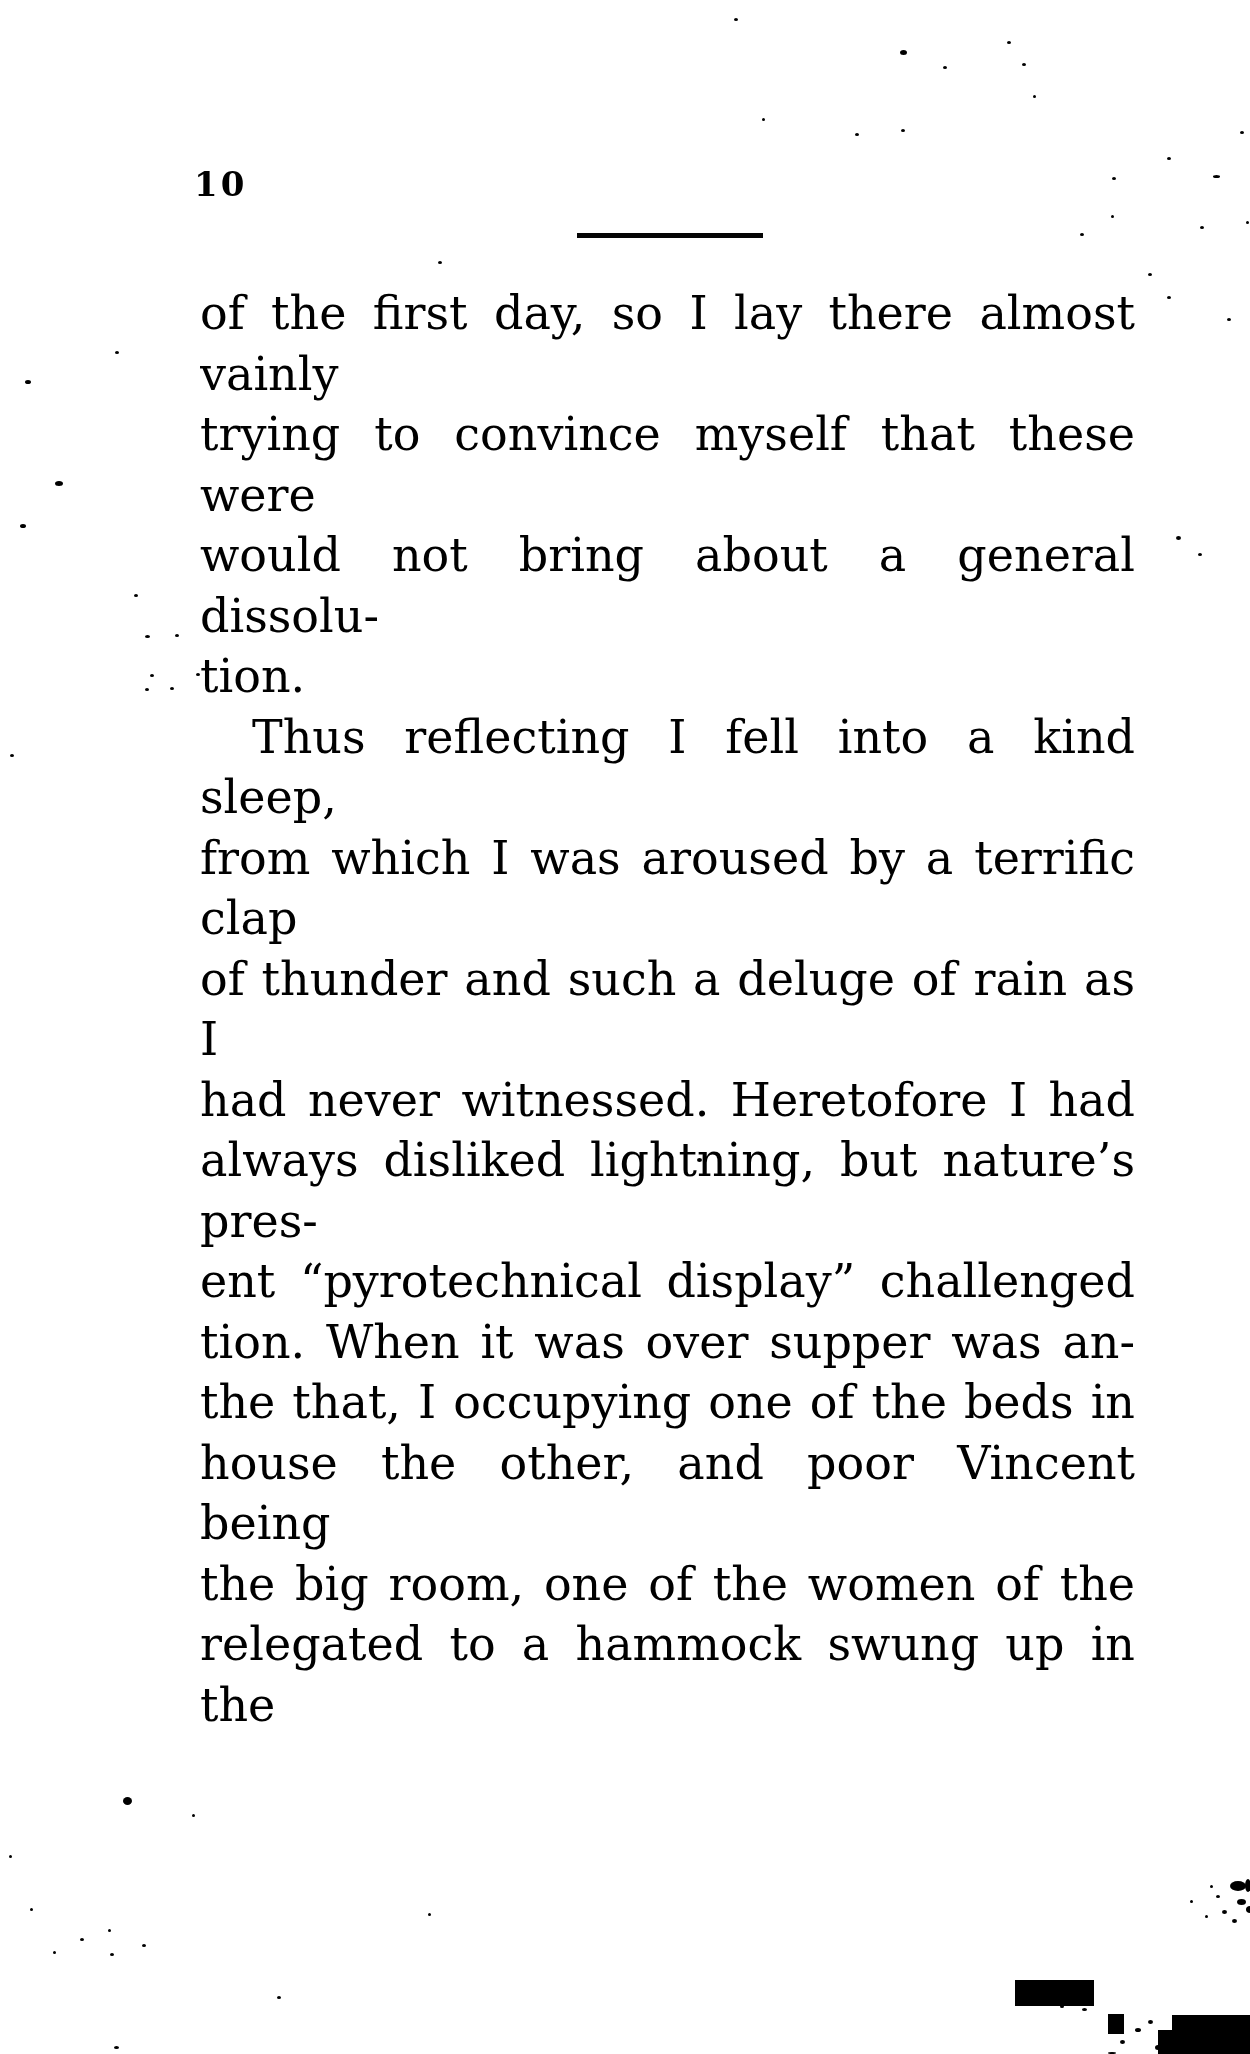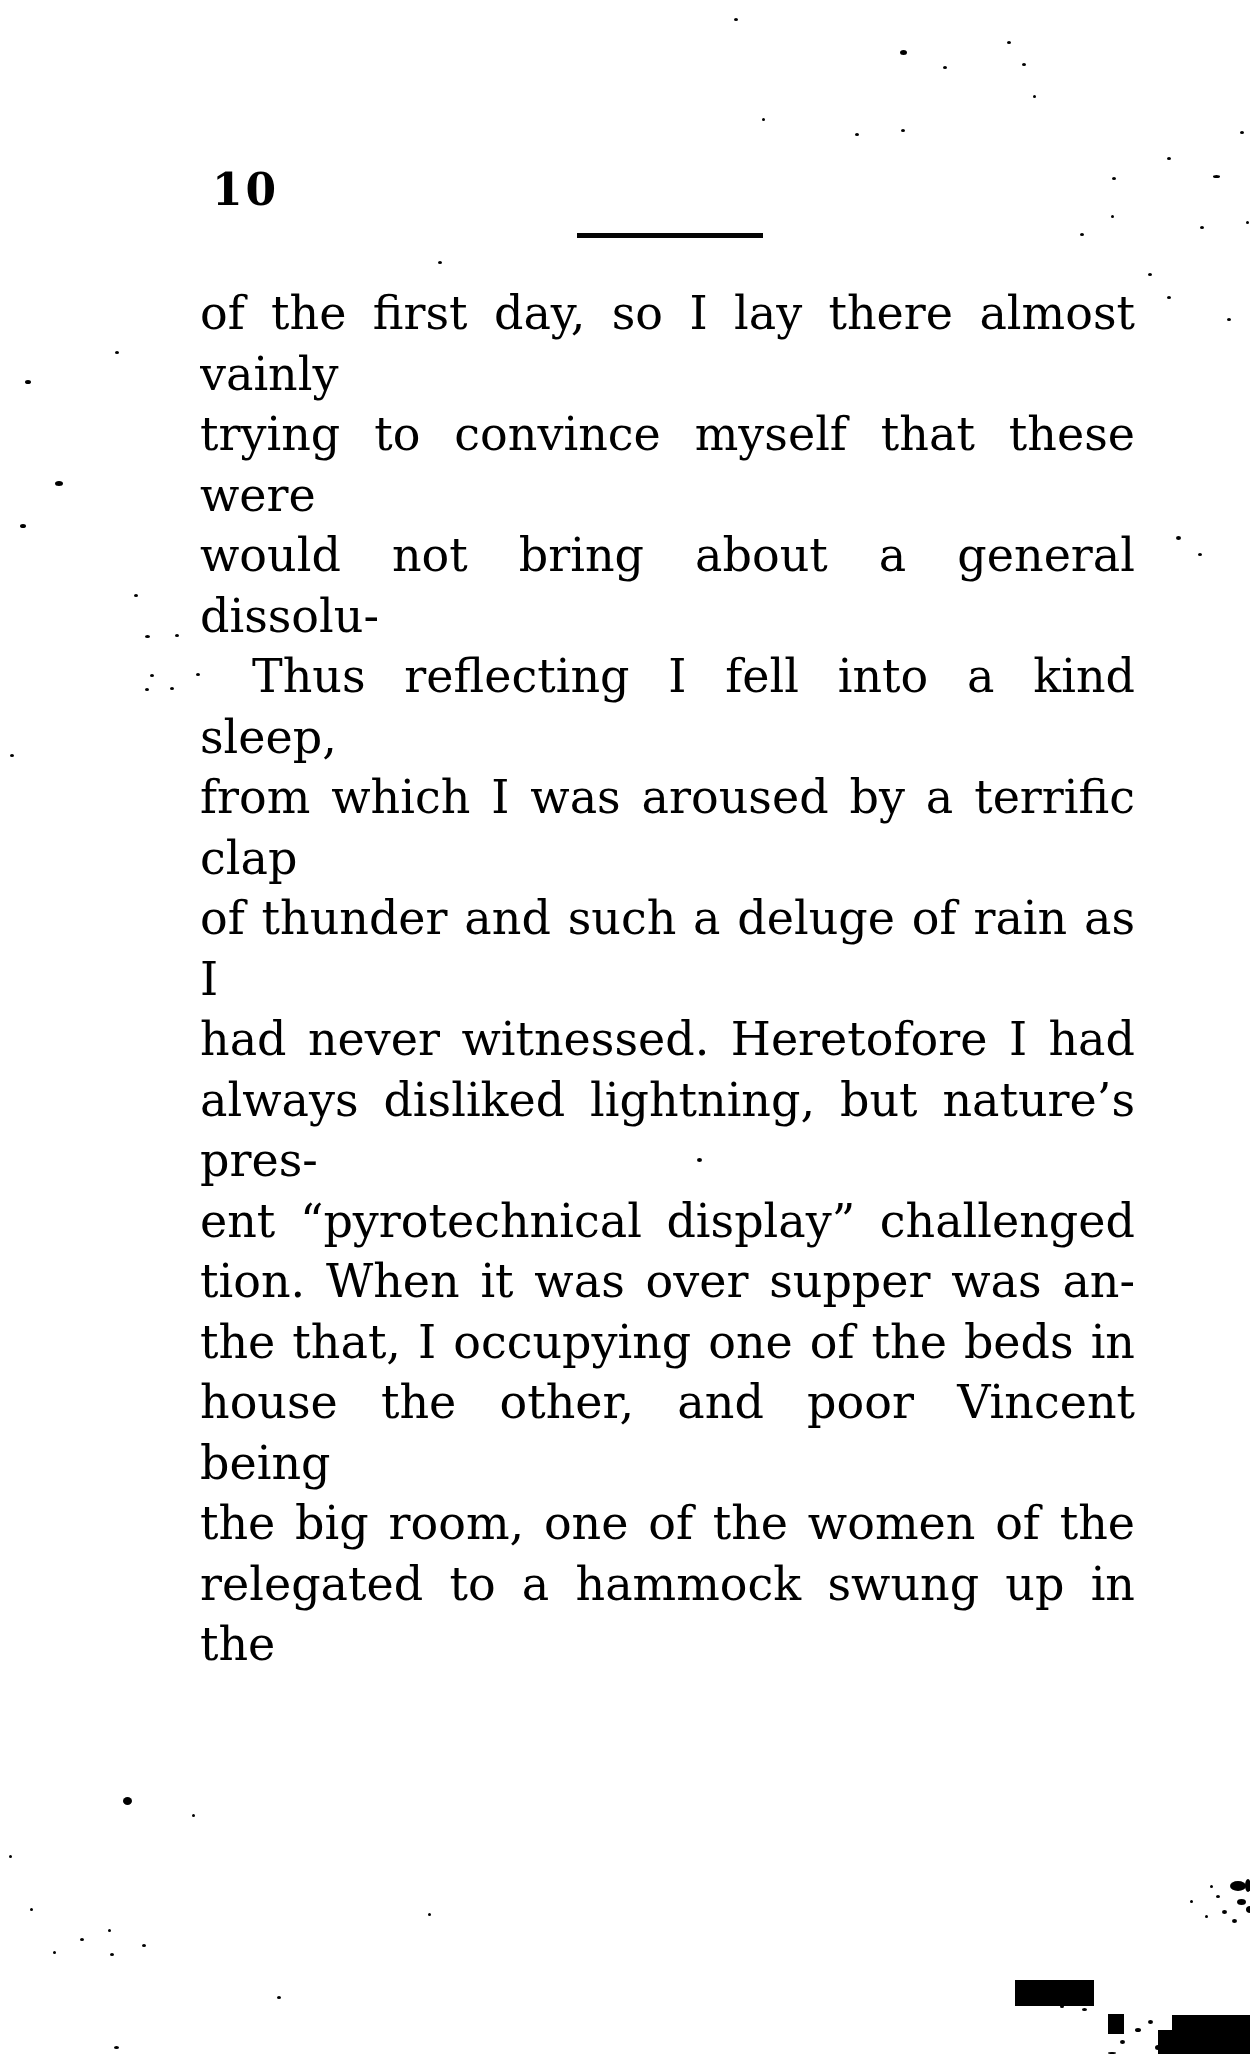--- a/index.html
+++ b/index.html
@@ -11,23 +11,23 @@
     position: relative;
     width: 1250px;
     height: 2054px;
     background: #ffffff;
     overflow: hidden;
     font-family: "DejaVu Serif", "Liberation Serif", serif;
     color: #000;
   }
   .page-number {
     position: absolute;
-    left: 212px;
+    left: 194px;
     top: 164px;
-    font-size: 44px;
+    font-size: 34px;
     letter-spacing: 3px;
     font-weight: bold;
   }
   .running-title {
     position: absolute;
     left: 678px;
     top: 155px;
     transform: translateX(-50%);
     font-size: 47px;
     font-weight: bold;
@@ -79,20 +79,21 @@
 
   <span class="page-number">10</span>
 
 
   <div class="title-rule"></div>
 
   <main class="body-text">
       <div class="line">of the first day, so I lay there almost vainly</div>
       <div class="line">trying to convince myself that these were</div>
       <div class="line">would not bring about a general dissolu-</div>
+      <div class="line short">tion.</div>
       <div class="line indent">Thus reflecting I fell into a kind sleep,</div>
       <div class="line">from which I was aroused by a terrific clap</div>
       <div class="line">of thunder and such a deluge of rain as I</div>
       <div class="line">had never witnessed. Heretofore I had</div>
       <div class="line">always disliked lightning, but nature’s pres-</div>
       <div class="line">ent “pyrotechnical display” challenged</div>
       <div class="line">tion. When it was over supper was an-</div>
       <div class="line">the that, I occupying one of the beds in</div>
       <div class="line">house the other, and poor Vincent being</div>
       <div class="line">the big room, one of the women of the</div>

